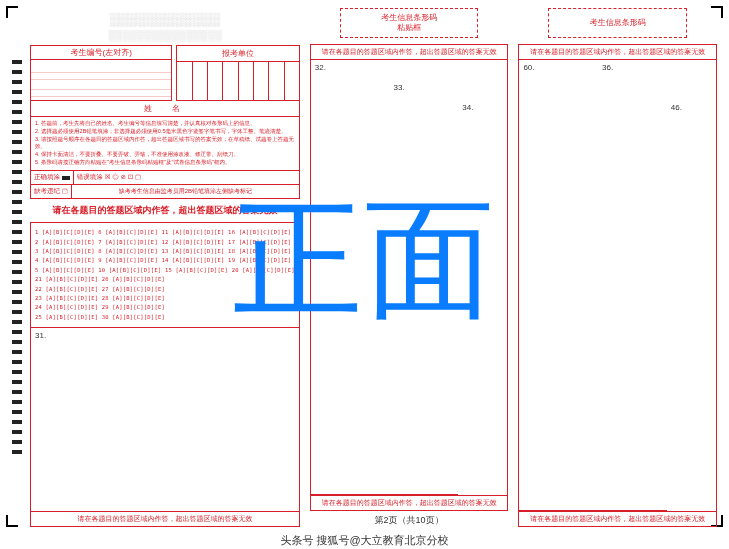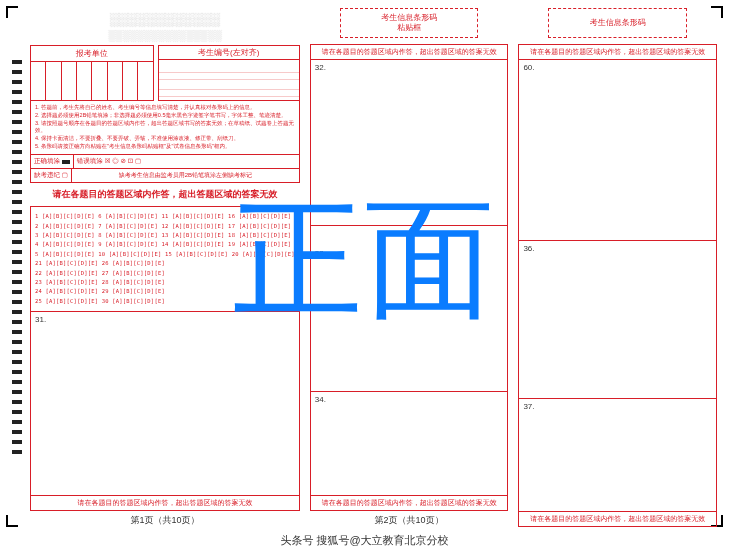--- a/index.html
+++ b/index.html
@@ -59,23 +59,23 @@
 
   .foot-warn { font-size:7px; color:var(--red); text-align:center; padding:2px; border:1px solid var(--red); border-top:none; }
   .foot-pg   { font-size:9px; color:#333; text-align:center; padding-top:3px; }
 
   
   .barcode { border:1px dashed var(--red); height:30px; margin:2px 30px 6px; display:flex; flex-direction:column; align-items:center; justify-content:center; font-size:8px; color:var(--red); line-height:1.2; }
 
   
   .ans-wrap { flex:1; border:1px solid var(--red); display:flex; flex-direction:column; }
   .ans-wrap .hdr { font-size:7px; color:var(--red); text-align:center; padding:2px 0; border-bottom:1px solid var(--red); }
-  .ans-wrap .cells { flex:1; display:flex; flex-direction:column; }
+  .ans-wrap .cells { flex:1; display:flex; flex-direction:row; }
   .ans-wrap .cell { flex:1; border-bottom:1px solid var(--red); position:relative; }
-  .ans-wrap .cell:last-child { border-bottom:none; }
+  .ans-wrap .cell:last-child { border-bottom:none;margin-top:40px; }
   .ans-wrap .cell .num { position:absolute; top:3px; left:4px; font-size:8px; color:#333; }
   .ans-wrap .ftr { font-size:7px; color:var(--red); text-align:center; padding:2px 0; border-top:1px solid var(--red); }
 
   .page2 .cells .cell:nth-child(1){flex:1.6;} .page2 .cells .cell:nth-child(2){flex:1.4;margin-top:20px;} .page2 .cells .cell:nth-child(3){flex:1;}
   .page3 .cells .cell:nth-child(1){flex:1.6;} .page3 .cells .cell:nth-child(2){flex:1.4;text-decoration:underline;} .page3 .cells .cell:nth-child(3){flex:1;}
 
   
   .watermark { position:absolute; left:0; right:0; top:50%; transform:translateY(-58%); text-align:center; font-size:130px; font-weight:400; color:var(--blue); letter-spacing:2px; font-family:"SimHei","Microsoft YaHei",sans-serif; pointer-events:none; }
 
   
@@ -132,38 +132,39 @@
     <div></div>
 </div>
 
 <div class="pages">
 
   <div class="page page1">
     <div class="p1-title">░░░░░░░░░░░░</div>
     <div class="p1-sub">░░░░░░░░░░░░░░░░</div>
 
     <div class="info-row">
+      <div class="info-box ib2">
+        <div class="hdr">考生编号(左对齐)</div>
+      </div>
       <div class="info-box ib1">
         <div class="hdr">报考单位</div>
         <div class="grid">
             <span></span>
             <span></span>
             <span></span>
             <span></span>
             <span></span>
             <span></span>
             <span></span>
             <span></span>
           </div>
       </div>
-      <div class="info-box ib2">
-        <div class="hdr">考生编号(左对齐)</div>
-      </div>
-    </div>
-
+    </div>
+
+    <div class="name-box">姓　名</div>
 
     <div class="instr">
       <p>1. 答题前，考生先将自己的姓名、考生编号等信息填写清楚，并认真核对条形码上的信息。</p>
       <p>2. 选择题必须使用2B铅笔填涂；非选择题必须使用0.5毫米黑色字迹签字笔书写，字体工整、笔迹清楚。</p>
       <p>3. 请按照题号顺序在各题目的答题区域内作答，超出答题区域书写的答案无效；在草稿纸、试题卷上答题无效。</p>
       <p>4. 保持卡面清洁，不要折叠、不要弄破、弄皱，不准使用涂改液、修正带、刮纸刀。</p>
       <p>5. 条形码请按正确方向粘贴在"考生信息条形码粘贴框"及"试卷信息条形码"框内。</p>
     </div>
 
     <div class="mark-row">
@@ -188,21 +189,20 @@
       <div class="row">22 [A][B][C][D][E] 27 [A][B][C][D][E]</div>
       <div class="row">23 [A][B][C][D][E] 28 [A][B][C][D][E]</div>
       <div class="row">24 [A][B][C][D][E] 29 [A][B][C][D][E]</div>
       <div class="row">25 [A][B][C][D][E] 30 [A][B][C][D][E]</div>
     </div>
 
     <div class="q31">
       <span class="num">31.</span>
     </div>
     <div class="foot-warn">请在各题目的答题区域内作答，超出答题区域的答案无效</div>
-    <div class="foot-pg">第1页（共10页）</div>
   </div>
 
   <div class="page page2">
     <div class="barcode">
       <span>考生信息条形码</span>
       <span>粘贴框</span>
     </div>
     <div class="ans-wrap">
       <div class="hdr">请在各题目的答题区域内作答，超出答题区域的答案无效</div>
       <div class="cells">
@@ -228,21 +228,21 @@
     <div class="ans-wrap">
       <div class="hdr">请在各题目的答题区域内作答，超出答题区域的答案无效</div>
       <div class="cells">
         <div class="cell">
             <span class="num">60.</span>
           </div>
         <div class="cell">
             <span class="num">36.</span>
           </div>
         <div class="cell">
-            <span class="num">37.</span>
+            <span class="num">46.</span>
           </div>
       </div>
       <div class="ftr">请在各题目的答题区域内作答，超出答题区域的答案无效</div>
     </div>
   </div>
 
 </div>
 
 <div class="watermark">正面</div>
 <div class="credit">头条号 搜狐号@大立教育北京分校</div>

